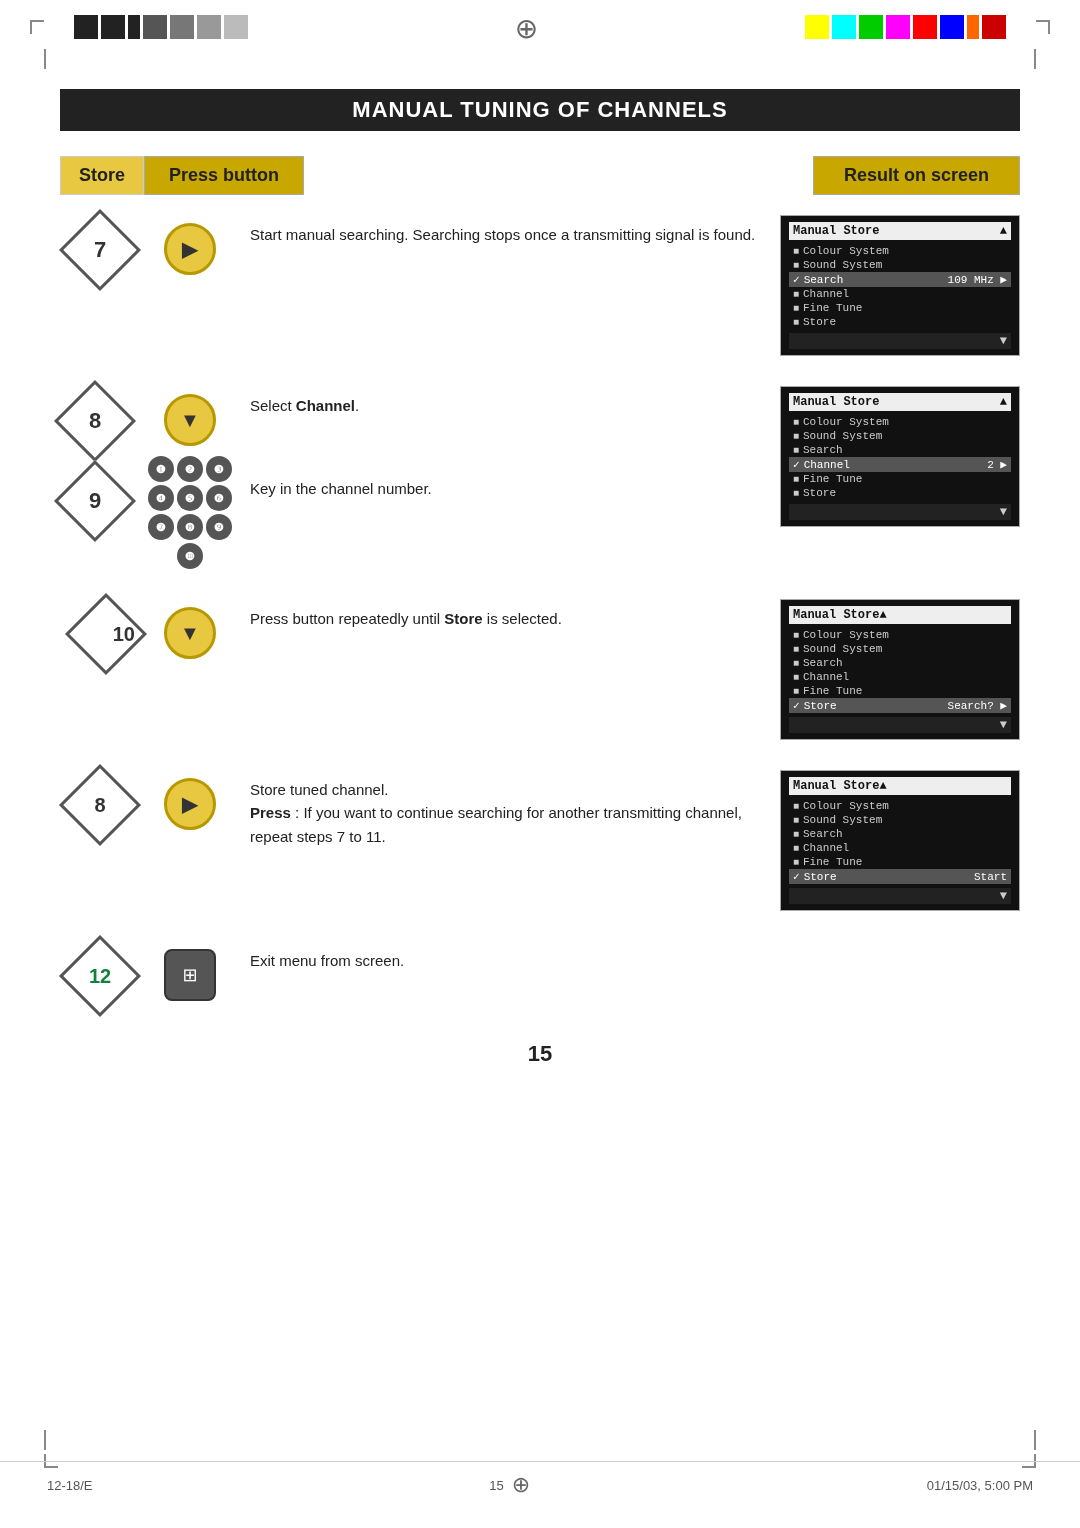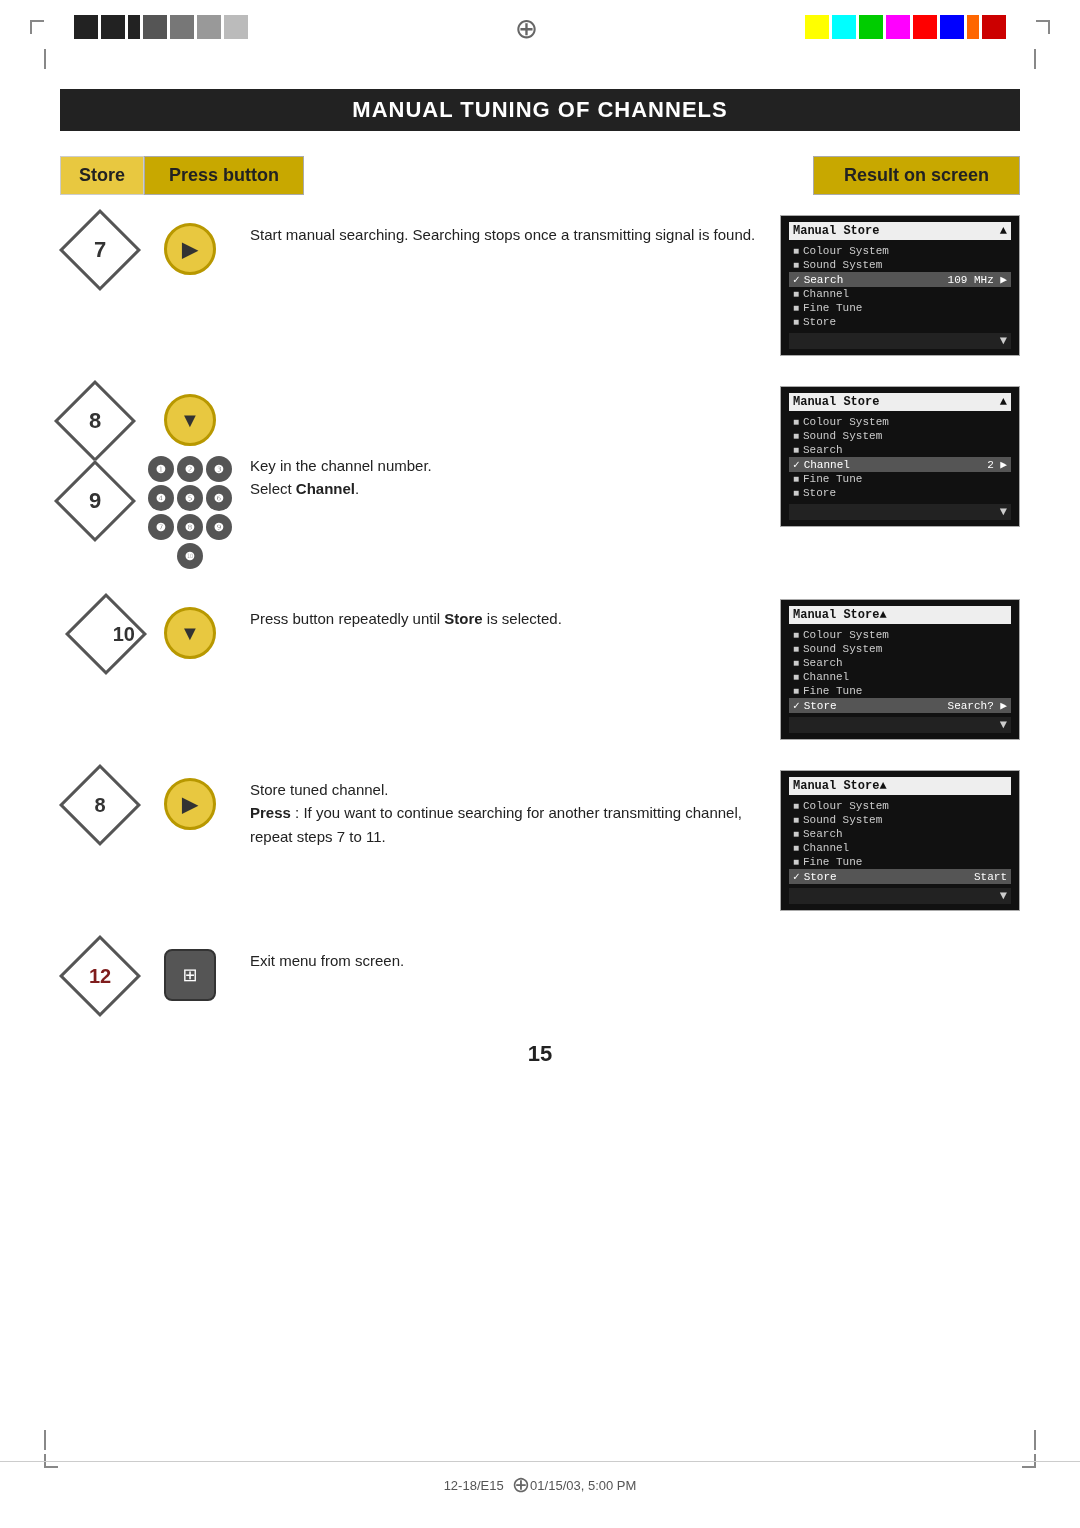--- a/index.html
+++ b/index.html
@@ -205,21 +205,21 @@
       text-align: center;
       font-size: 22px;
       font-weight: bold;
       margin: 20px 0 30px 0;
       color: #222;
     }
 
     
     .bottom-bar {
       display: flex;
-      justify-content: center;
+      justify-content: space-between;
       align-items: center;
       padding: 10px 47px;
       border-top: 1px solid #ccc;
       font-size: 13px;
       color: #555;
       margin-top: auto;
       position: absolute;
       bottom: 20px;
       left: 0;
       right: 0;
@@ -373,22 +373,22 @@
         <div class="num-btn">❻</div>
         <div class="num-btn">❼</div>
         <div class="num-btn">❽</div>
         <div class="num-btn">❾</div>
         <div></div>
         <div class="num-btn">❿</div>
         <div></div>
       </div>
     </div>
     <div class="desc-col">
+      <p>Select <strong>Channel</strong>.</p>
       <p style="margin-top:60px;">Key in the channel number.</p>
-      <p>Select <strong>Channel</strong>.</p>
     </div>
     <div class="screen-col">
       <div class="tv-screen">
         <div class="tv-title-row">
             <span>Manual Store</span>
             <span>▲</span>
           </div>
         <div class="tv-item">
             <span class="tv-bullet">■</span>
             <span>Colour System</span>
@@ -519,21 +519,21 @@
             <span class="tv-arrow-down">▼</span>
           </div>
       </div>
     </div>
   </div>
 
   <div class="step-row">
     <div class="step-num">
       <div style="position:relative; width:70px; height:70px; display:flex; align-items:center; justify-content:center;">
         <div style="width:58px; height:58px; transform:rotate(45deg); border:3px solid #555; background:#fff; position:absolute;"></div>
-        <div style="position:relative; font-size:20px; font-weight:bold; color:#7f1d1d; z-index:1;">12</div>
+        <div style="position:relative; font-size:20px; font-weight:bold; color:#15803d; z-index:1;">12</div>
       </div>
     </div>
     <div class="btn-col">
       <div class="menu-btn" style="font-size:18px;">⊞</div>
     </div>
     <div class="desc-col">
       Exit menu from screen.
     </div>
     <div class="screen-col">
       

